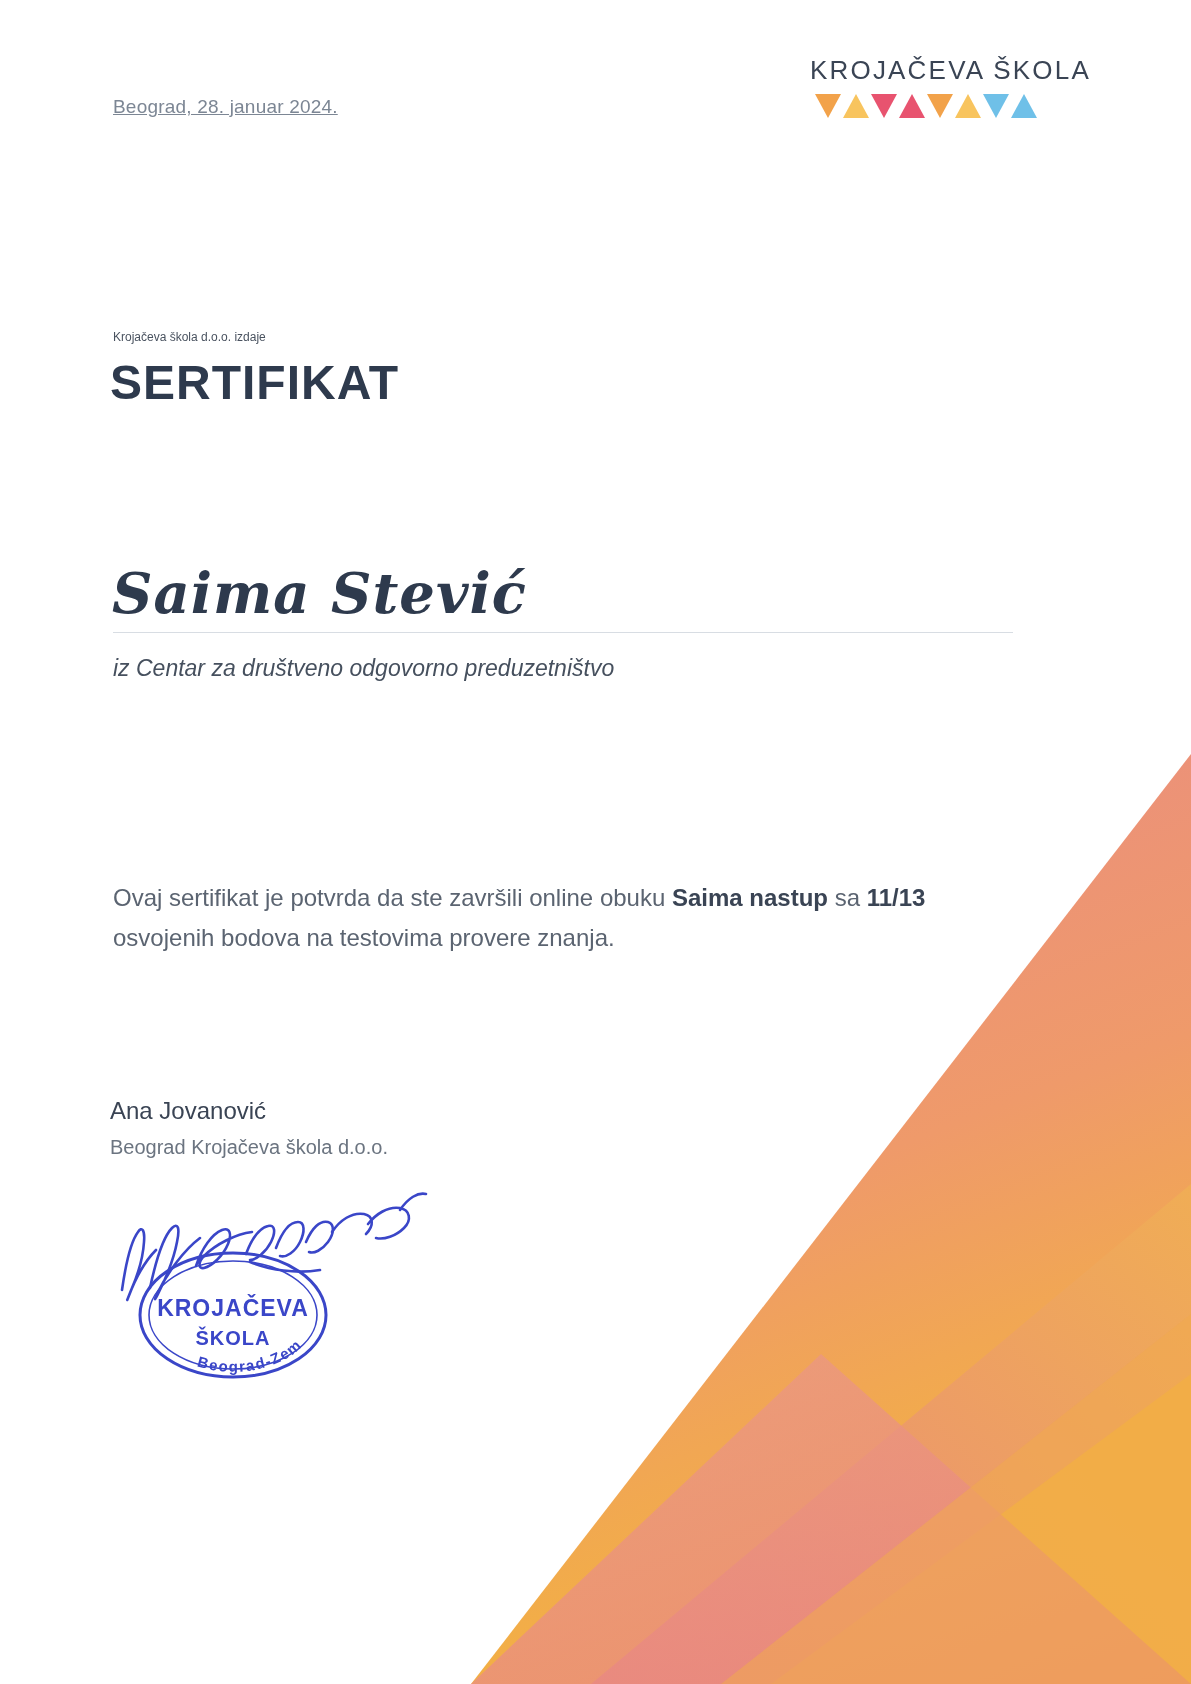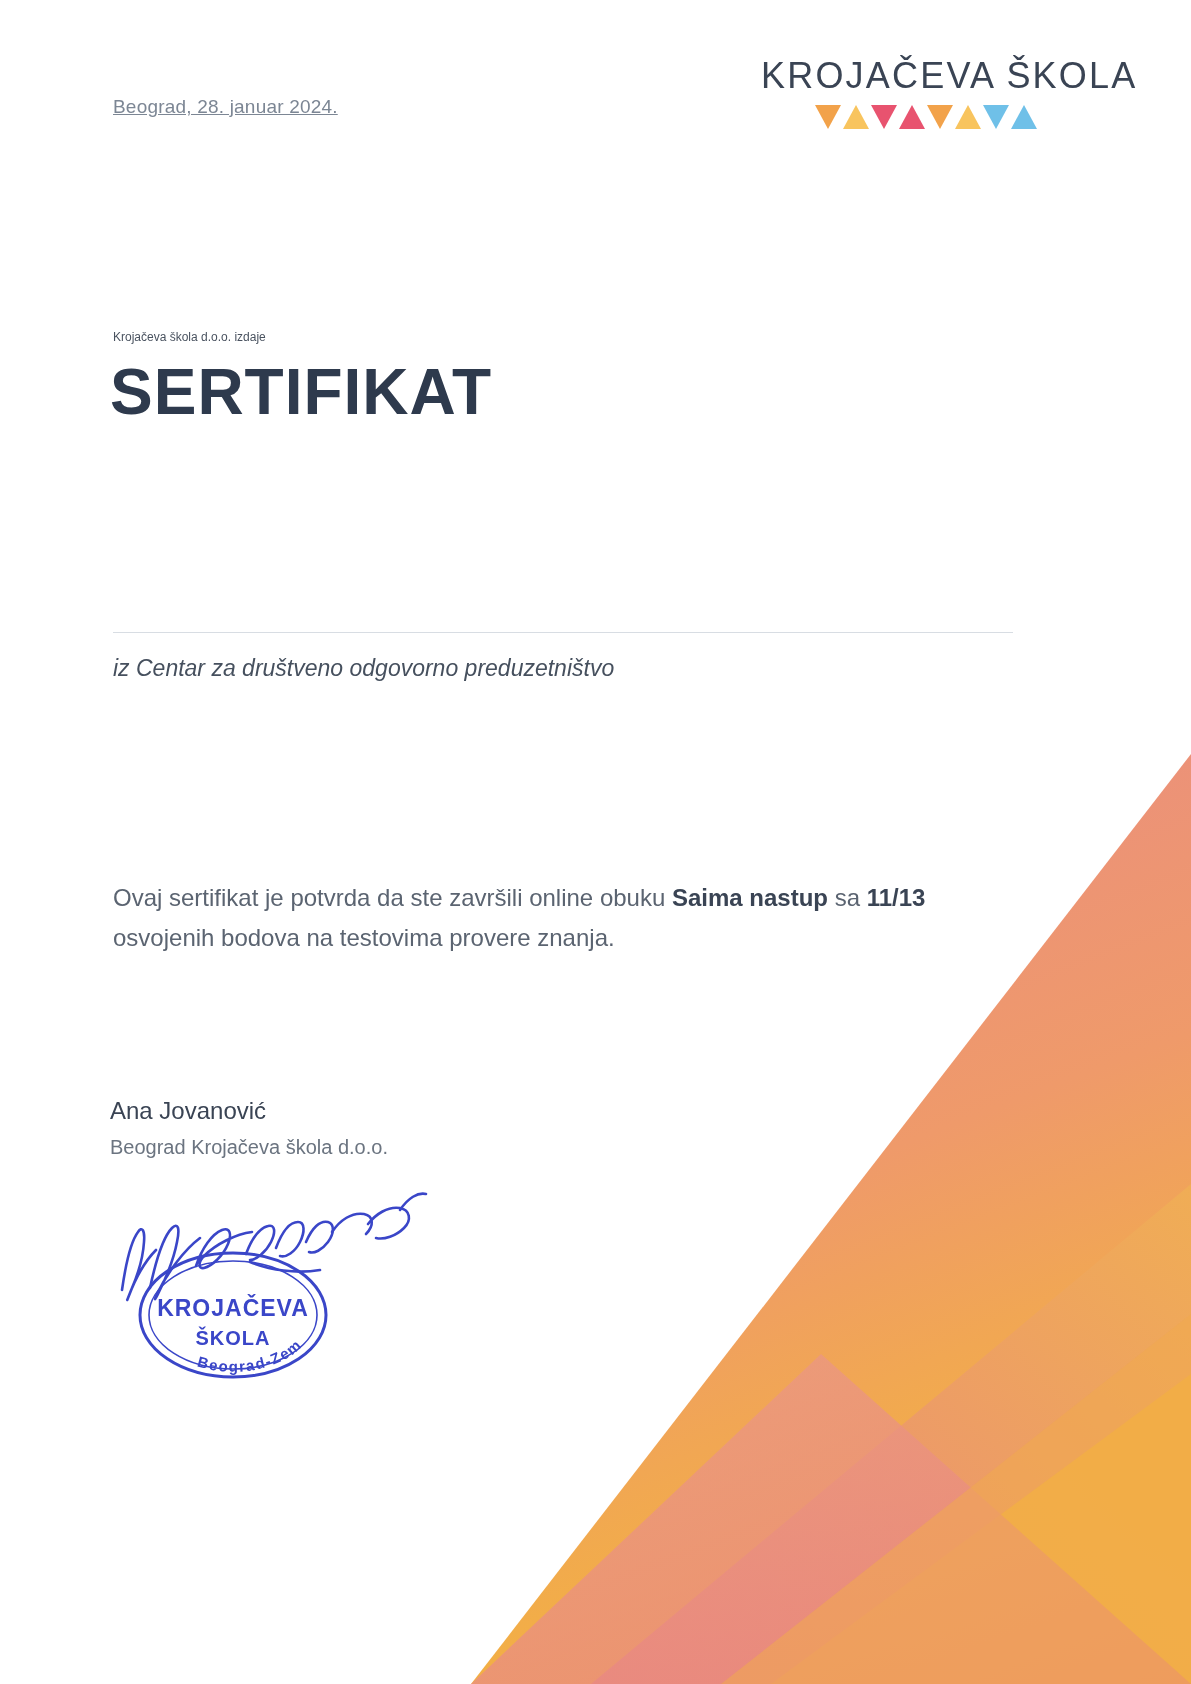--- a/index.html
+++ b/index.html
@@ -43,25 +43,26 @@
     text-decoration: underline;
   }
   .logo-block {
     position: absolute;
     right: 100px;
     top: 55px;
     width: 330px;
     text-align: center;
   }
   .logo-word {
-    font-size: 36px;
+    font-size: 26px;
     letter-spacing: 2.2px;
     color: #3a4454;
     font-weight: 400;
     white-space: nowrap;
+    text-align: right;
   }
   .logo-tri-row {
     margin-top: 8px;
     height: 26px;
     display: flex;
     justify-content: center;
     align-items: flex-start;
     gap: 0px;
   }
   .tri {
@@ -83,21 +84,21 @@
     left: 113px;
     top: 330px;
     font-size: 12px;
     color: #4a5costume;
     color: #49525f;
   }
   .cert-title {
     position: absolute;
     left: 110px;
     top: 355px;
-    font-size: 64px;
+    font-size: 48px;
     font-weight: 700;
     letter-spacing: 1px;
     color: #2e3a4d;
   }
 
   
   .recipient-name {
     position: absolute;
     left: 112px;
     top: 560px;
@@ -212,20 +213,21 @@
       <span class="tri" style="border-top-color:#f2a24a"></span>
       <span class="tri up" style="border-bottom-color:#f8c45e"></span>
       <span class="tri" style="border-top-color:#6fc0e8"></span>
       <span class="tri up" style="border-bottom-color:#6fc0e8"></span>
     </div>
   </div>
 
   <div class="issuer">Krojačeva škola d.o.o. izdaje</div>
   <div class="cert-title">SERTIFIKAT</div>
 
+  <div class="recipient-name">Saima Stević</div>
   <div class="name-rule"></div>
   <div class="recipient-org">iz Centar za društveno odgovorno preduzetništvo</div>
 
   <div class="body-text">
     <span>Ovaj sertifikat je potvrda da ste završili online obuku </span><b>Saima nastup</b><span> sa </span><b>11/13</b><span> osvojenih bodova na testovima provere znanja.</span>
   </div>
 
   <div class="signer-name">Ana Jovanović</div>
   <div class="signer-role">Beograd Krojačeva škola d.o.o.</div>
 

